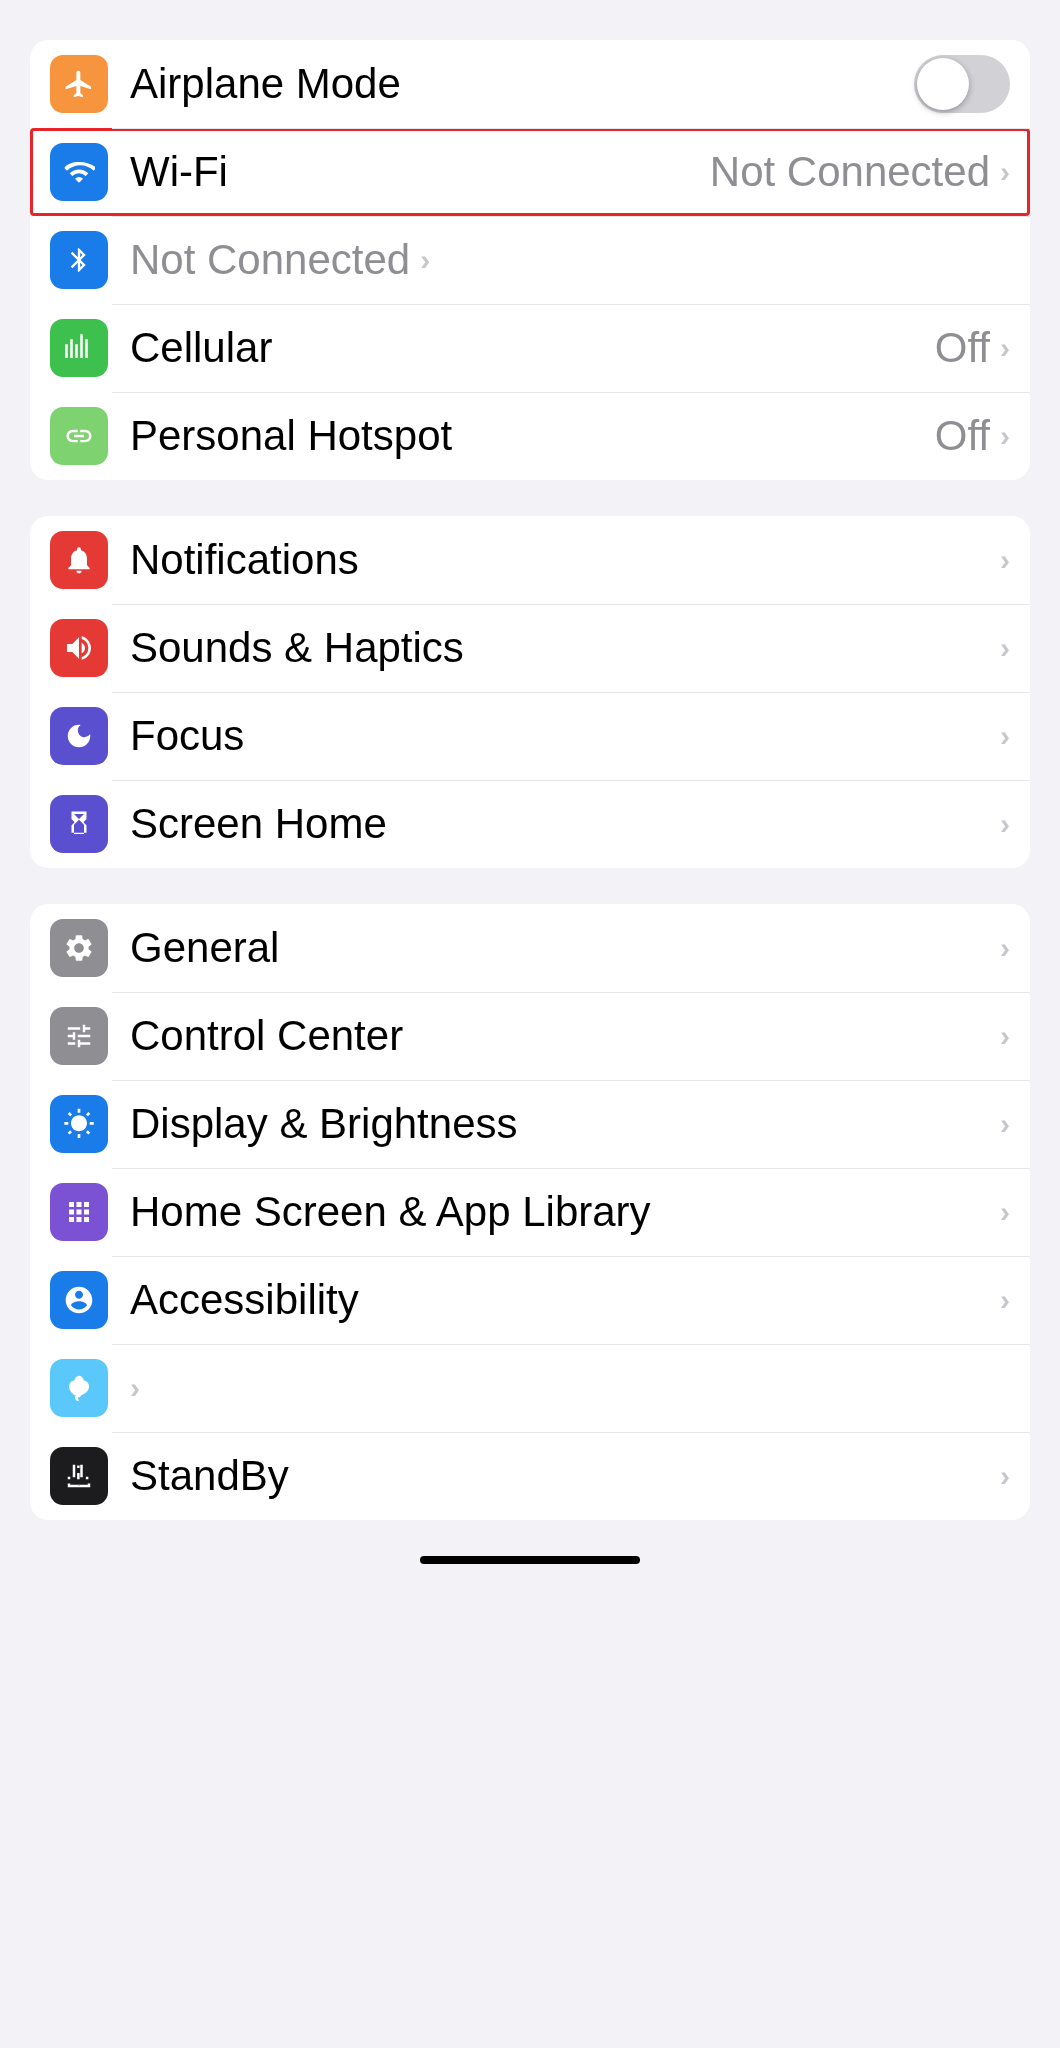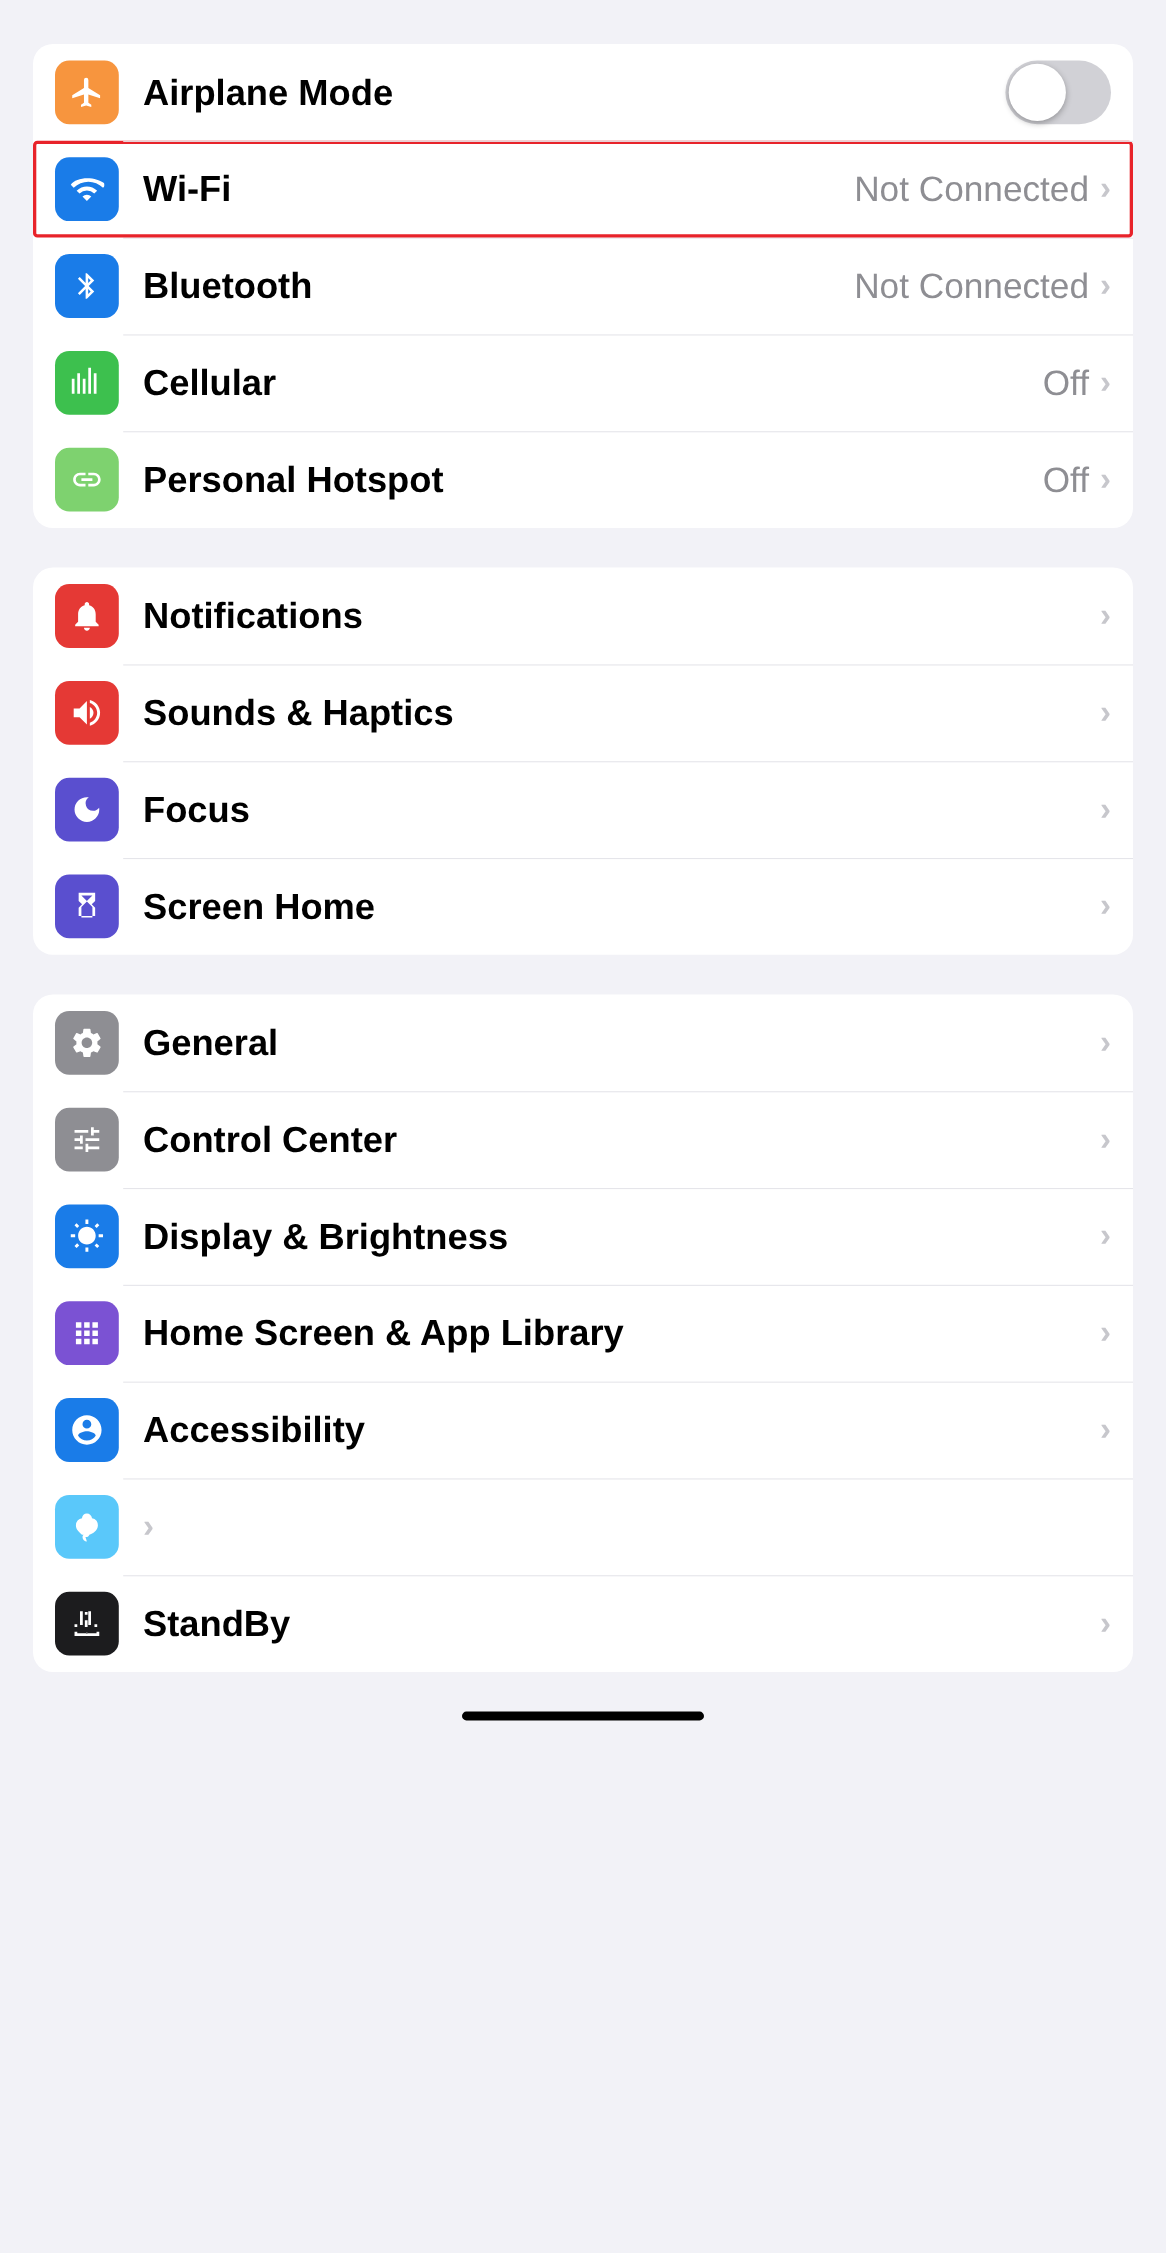--- a/index.html
+++ b/index.html
@@ -55,31 +55,31 @@
       margin-right: 22px;
       flex-shrink: 0;
     }
 
     .icon-wrap svg {
       fill: white;
     }
 
     .row-label {
       flex: 1;
-      font-size: 33px;
+      font-size: 42px;
       color: #000000;
-      font-weight: 700;
+      font-weight: 400;
     }
 
     .row-label.dimmed {
       color: #000000;
     }
 
     .row-value {
-      font-size: 32px;
+      font-size: 42px;
       color: #8e8e93;
       margin-right: 10px;
     }
 
     .chevron {
       color: #c7c7cc;
       font-size: 30px;
       font-weight: 600;
     }
 
@@ -226,21 +226,20 @@
     <span class="row-value">Not Connected</span>
     <span class="chevron">›</span>
   </div>
 
   <div class="settings-row">
     <div class="icon-wrap bg-bluetooth">
       <svg width="28" height="28">
           <use href="#icon-bluetooth"></use>
         </svg>
     </div>
-    <span class="row-label">Bluetooth</span>
     <span class="row-value">Not Connected</span>
     <span class="chevron">›</span>
   </div>
 
   <div class="settings-row">
     <div class="icon-wrap bg-green-cellular">
       <svg width="30" height="30">
           <use href="#icon-cellular"></use>
         </svg>
     </div>

